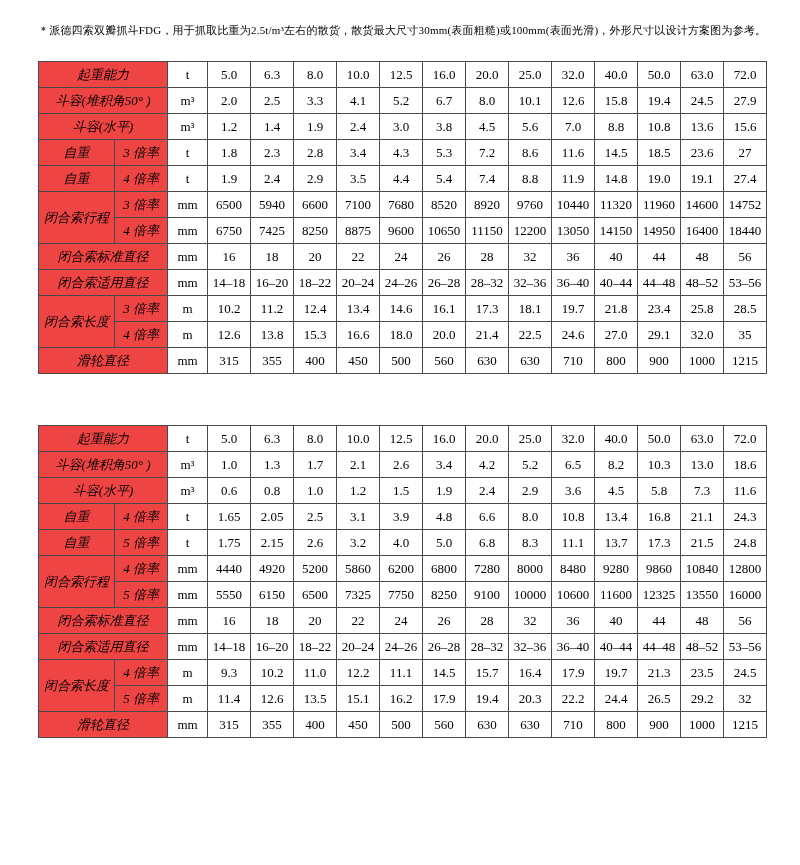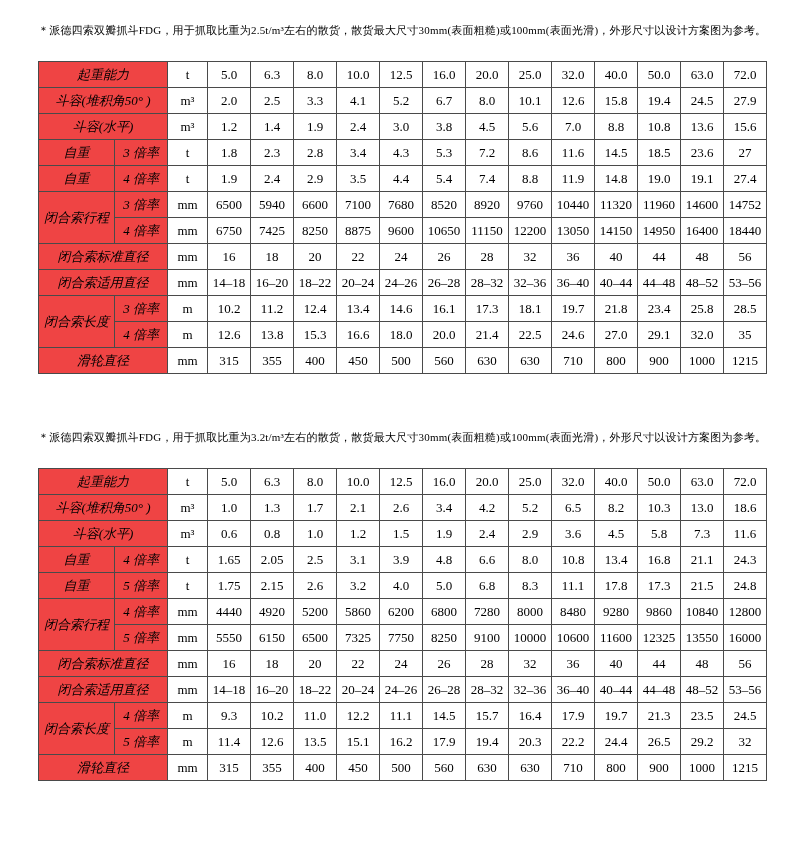--- a/index.html
+++ b/index.html
@@ -274,21 +274,20 @@
             <td class="val">800</td>
             <td class="val">900</td>
             <td class="val">1000</td>
             <td class="val">1215</td>
           </tr>
         </tbody>
     </table>
   </section>
 
   <section class="second">
-    <p class="intro">＊派德四索双瓣抓斗FDG，用于抓取比重为3.2t/m³左右的散货，散货最大尺寸30mm(表面粗糙)或100mm(表面光滑)，外形尺寸以设计方案图为参考。</p>
     <table class="spec">
       <colgroup>
         <col class="c-label">
           <col class="c-sub">
           <col class="c-unit">
         <col class="c-val">
           <col class="c-val">
           <col class="c-val">
           <col class="c-val">
         <col class="c-val">
@@ -377,21 +376,21 @@
             <td class="unit">t</td>
             <td class="val">1.75</td>
             <td class="val">2.15</td>
             <td class="val">2.6</td>
             <td class="val">3.2</td>
             <td class="val">4.0</td>
             <td class="val">5.0</td>
             <td class="val">6.8</td>
             <td class="val">8.3</td>
             <td class="val">11.1</td>
-            <td class="val">17.8</td>
+            <td class="val">13.7</td>
             <td class="val">17.3</td>
             <td class="val">21.5</td>
             <td class="val">24.8</td>
           </tr>
           <tr>
             <td class="hdr lbl" rowspan="2">闭合索行程</td>
             <td class="hdr sub">4 倍率</td>
             <td class="unit">mm</td>
             <td class="val">4440</td>
             <td class="val">4920</td>

